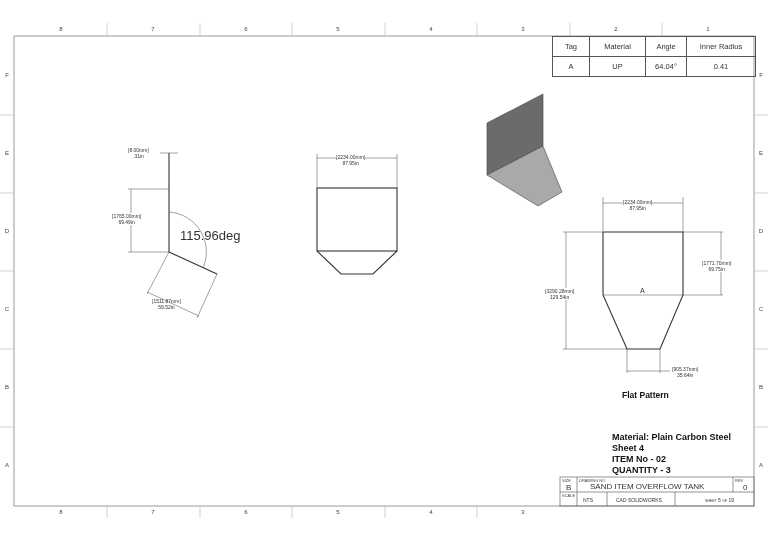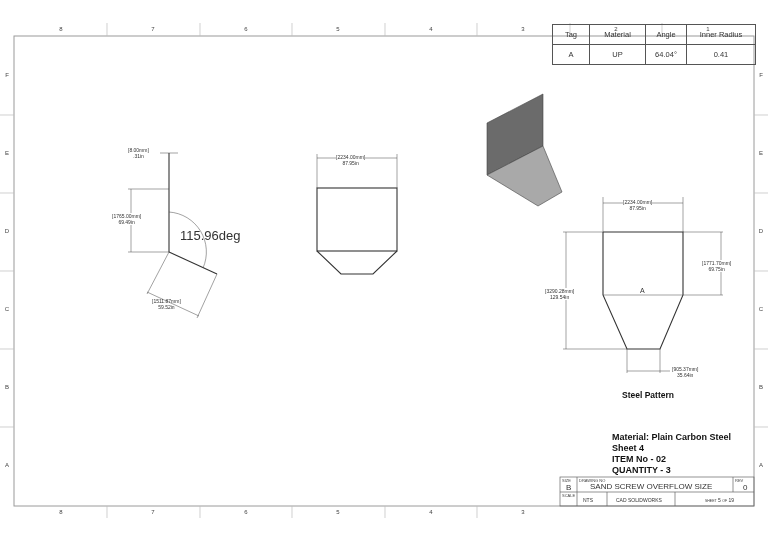--- a/index.html
+++ b/index.html
@@ -1,21 +1,21 @@
 <!DOCTYPE html>
 <html><head>
 <meta charset="utf-8">
 <style>
   html, body { margin:0; padding:0; background:#fff; }
   body { width:768px; height:543px; position:relative; overflow:hidden; font-family:"Liberation Sans", sans-serif; color:#222; }
   .abs { position:absolute; }
   .zone { position:absolute; font-size:6px; color:#444; text-align:center; }
   svg { position:absolute; left:0; top:0; }
   .dim { position:absolute; font-size:5px; line-height:6px; text-align:center; color:#333; white-space:nowrap; }
-  .bendtbl { position:absolute; left:552px; top:24px; border-collapse:collapse; font-size:7.5px; color:#333; }
+  .bendtbl { position:absolute; left:552px; top:36px; border-collapse:collapse; font-size:7.5px; color:#333; }
   .bendtbl td { border:1px solid #555; text-align:center; height:19px; padding:0; }
   .notes { position:absolute; left:612px; top:432px; font-size:9px; font-weight:bold; line-height:11px; color:#111; }
   .tb { position:absolute; font-size:4px; color:#444; }
   .tbv { position:absolute; color:#333; white-space:nowrap; }
 </style>
 </head>
 <body>
 
 <svg width="768" height="543">
 
@@ -181,33 +181,33 @@
 </div>
 <div class="dim" style="left:545px;top:288px;background:#fff">
   <div>[3290.28mm]</div>
   <div>129.54in</div>
 </div>
 <div class="dim" style="left:672px;top:366px">
   <div>[905.37mm]</div>
   <div>35.64in</div>
 </div>
 <div class="abs" style="left:640px;top:287px;font-size:7px;color:#333">A</div>
-<div class="abs" style="left:622px;top:390px;font-size:8.5px;font-weight:bold;color:#111">Steel Pattern</div>
+<div class="abs" style="left:622px;top:390px;font-size:8.5px;font-weight:bold;color:#111">Flat Pattern</div>
 
 <div class="notes">
   <div>Material: Plain Carbon Steel</div>
   <div>Sheet 4</div>
   <div>ITEM No - 02</div>
   <div>QUANTITY - 3</div>
 </div>
 
 <div class="tb" style="left:562px;top:478px">SIZE</div>
 <div class="tbv" style="left:566px;top:483px;font-size:8px">B</div>
 <div class="tb" style="left:579px;top:478px">DRAWING NO</div>
-<div class="tbv" style="left:590px;top:482px;font-size:8px">SAND SCREW OVERFLOW SIZE</div>
+<div class="tbv" style="left:590px;top:482px;font-size:8px">SAND ITEM OVERFLOW TANK</div>
 <div class="tb" style="left:735px;top:478px">REV</div>
 <div class="tbv" style="left:743px;top:483px;font-size:8px">0</div>
 <div class="tb" style="left:562px;top:493px">SCALE</div>
 <div class="tbv" style="left:583px;top:497px;font-size:5px">NTS</div>
 <div class="tbv" style="left:616px;top:497px;font-size:5px">CAD SOLIDWORKS</div>
 <div class="abs" style="left:705px;top:497px;font-size:5px;color:#333;white-space:nowrap">
   <span style="font-size:3.5px">SHEET</span>
   <span>5</span>
   <span style="font-size:3.5px">OF</span>
   <span>19</span>

